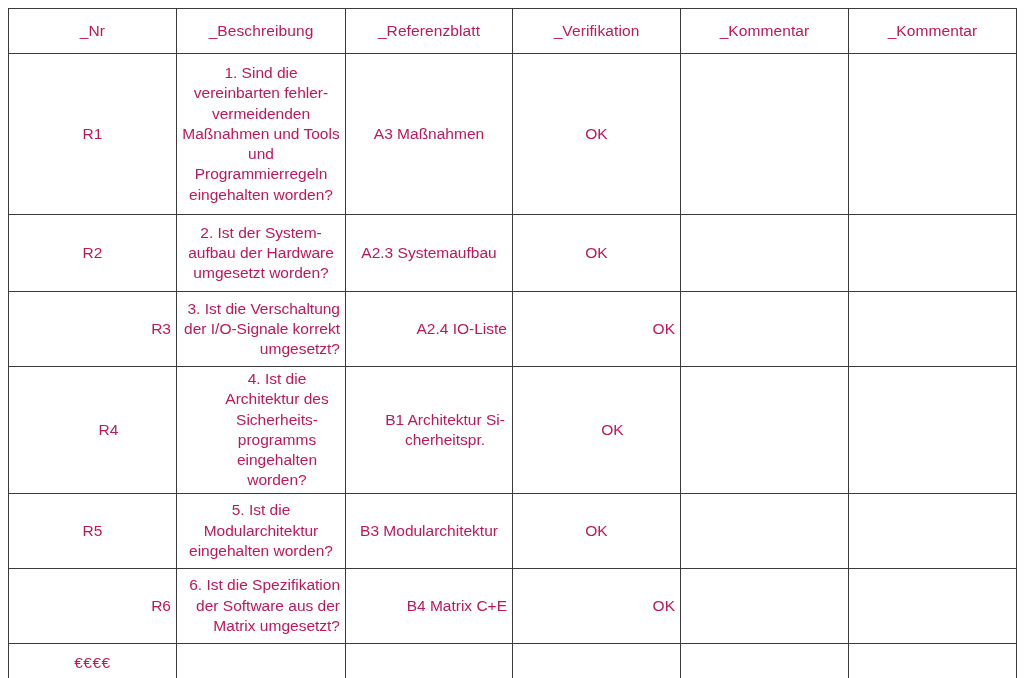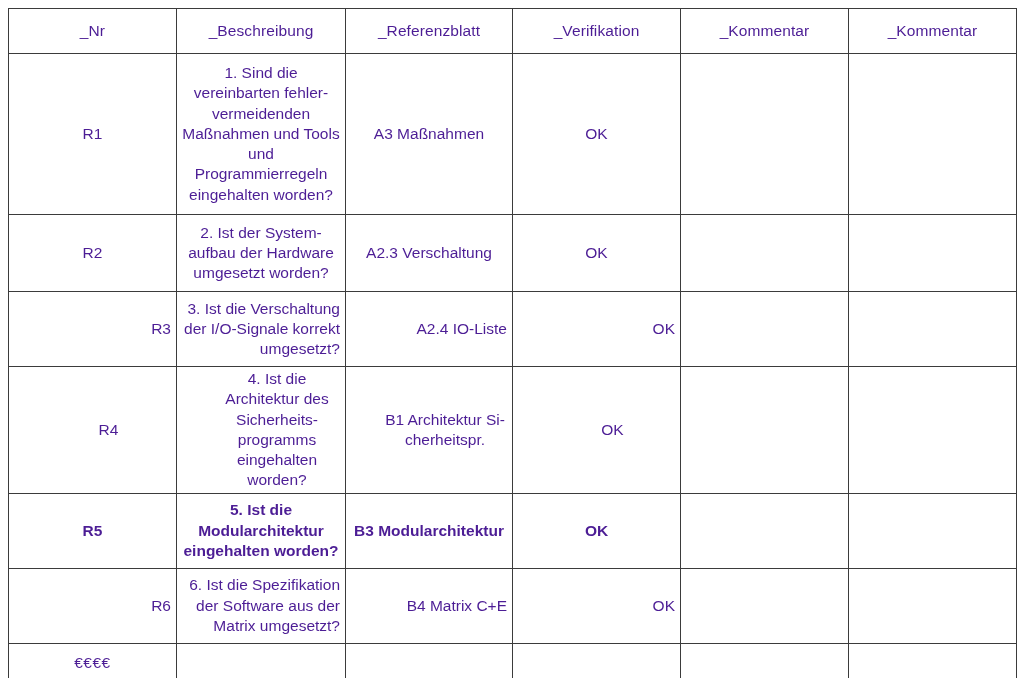--- a/index.html
+++ b/index.html
@@ -34,21 +34,21 @@
 
   table.verif-table td,
   table.verif-table th {
     border: 1.6px solid #3b3b3b;
     padding: 2px 5px;
     vertical-align: middle;
     text-align: center;
     font-weight: normal;
     font-size: 15.5px;
     line-height: 1.31;
-    color: #4c1d95;
+    color: #be185d;
     background: #ffffff;
     word-wrap: break-word;
   }
 
   
   col.c-nr      { width: 168px; }
   col.c-desc    { width: 169px; }
   col.c-ref     { width: 167px; }
   col.c-ver     { width: 168px; }
   col.c-com1    { width: 168px; }
@@ -65,21 +65,21 @@
   td.cell-ref  { font-size: 15px; line-height: 1.32; }
   td.cell-ver  { font-size: 15.5px; }
 
   td.shaded { background: #dce4ea; }
 
   
   tr.row-r1 td { height: 156px; }
   tr.row-r2 td { height: 72px; margin-left: 10px; }
   tr.row-r3 td { height: 70px; text-align: right; }
   tr.row-r4 td { height: 89px; padding-left: 37px; }
-  tr.row-r5 td { height: 70px; font-weight: bold; }
+  tr.row-r5 td { height: 70px; }
   tr.row-r6 td { height: 70px; text-align: right; }
   tr.row-euro td { height: 34px; }
   tr.row-summe td { height: 50px; }
 
   td.cell-euro { letter-spacing: 0.5px; font-size: 15.5px; }
 </style>
 </head>
 <body>
 
 <div id="sheet">
@@ -110,21 +110,21 @@
         <td class="cell-desc">1. Sind die vereinbarten fehler-vermeidenden Maßnahmen und Tools und Programmierregeln eingehalten worden?</td>
         <td class="cell-ref">A3 Maßnahmen</td>
         <td class="cell-ver shaded">OK</td>
         <td class="cell-com"></td>
         <td class="cell-com"></td>
       </tr>
 
       <tr class="row-r2">
         <td class="cell-nr">R2</td>
         <td class="cell-desc">2. Ist der System-aufbau der Hardware umgesetzt worden?</td>
-        <td class="cell-ref">A2.3 Verschaltung</td>
+        <td class="cell-ref">A2.3 Systemaufbau</td>
         <td class="cell-ver shaded">OK</td>
         <td class="cell-com"></td>
         <td class="cell-com"></td>
       </tr>
 
       <tr class="row-r3">
         <td class="cell-nr">R3</td>
         <td class="cell-desc">3. Ist die Verschaltung der I/O-Signale korrekt umgesetzt?</td>
         <td class="cell-ref">A2.4 IO-Liste</td>
         <td class="cell-ver shaded">OK</td>

